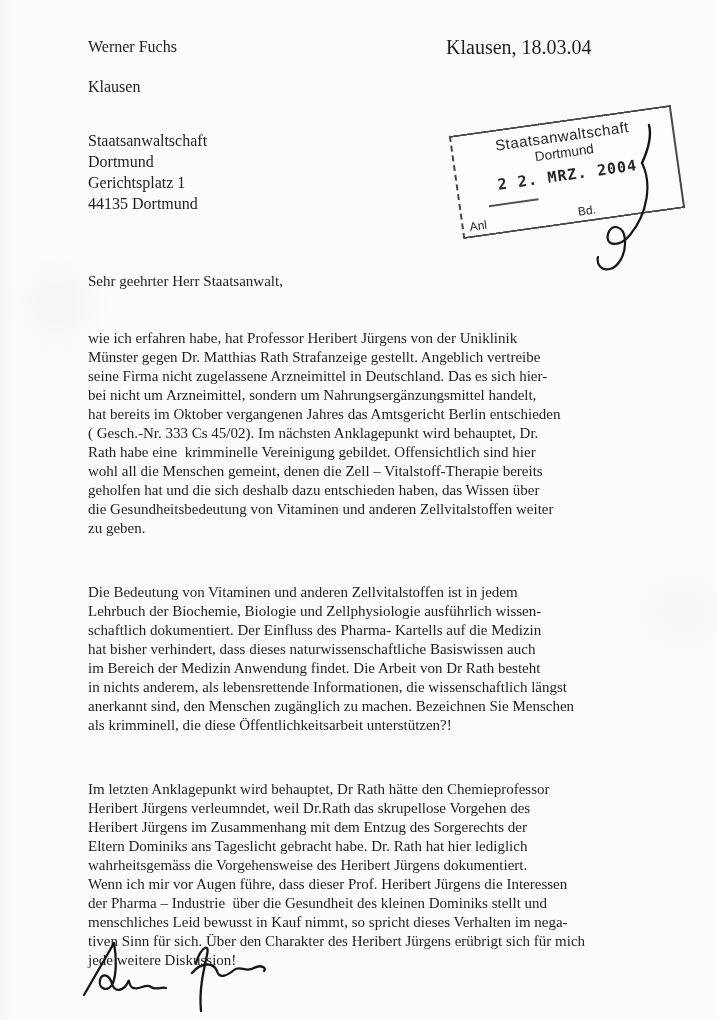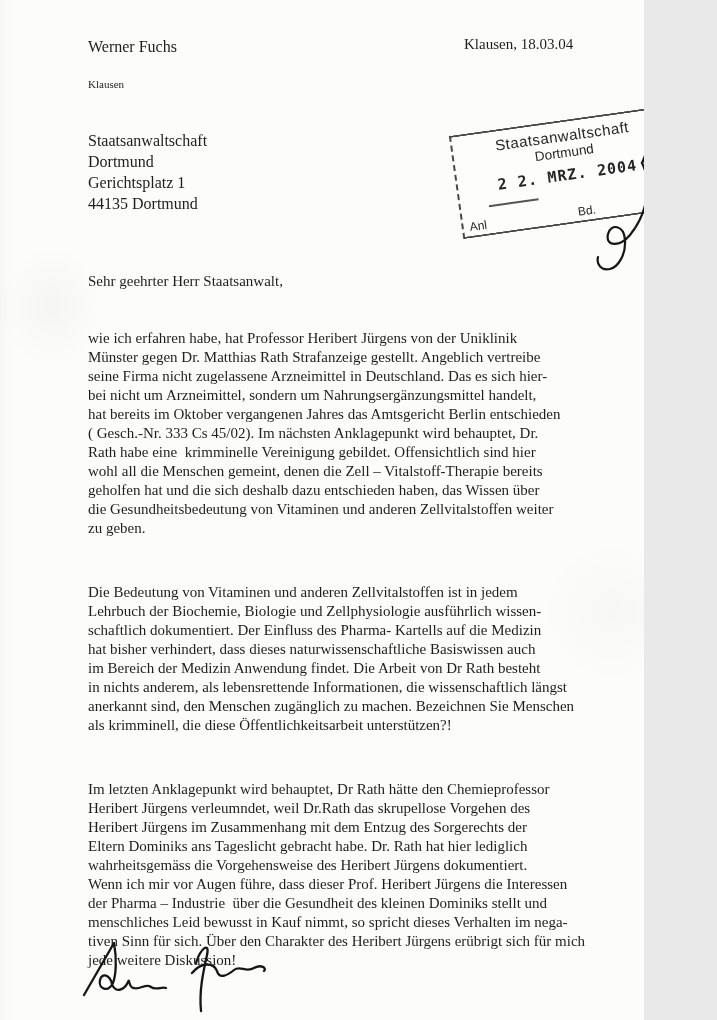--- a/index.html
+++ b/index.html
@@ -3,33 +3,33 @@
 <meta charset="utf-8">
 <style>
   html,body{margin:0;padding:0;}
   body{
     width:717px;height:1020px;
     background:#e9e9e9;
     font-family:"Liberation Serif", serif;
   }
   .page{
     position:relative;
-    width:644px;height:1020px;
+    width:717px;height:1020px;
     background-color:#fcfcfa;
     background-image:
       radial-gradient(ellipse at 8% 30%, rgba(120,120,120,0.05), transparent 6%),
       radial-gradient(ellipse at 95% 60%, rgba(120,120,120,0.04), transparent 8%),
       linear-gradient(90deg, rgba(0,0,0,0.025) 0px, transparent 14px);
     overflow:hidden;
     color:#1e1e1e;
   }
   .abs{position:absolute;}
   .sender-name{left:88px;top:38px;font-size:16px;}
-  .sender-city{left:88px;top:78px;font-size:11px;text-align:right;}
-  .dateline{left:464px;top:36px;font-size:15px;}
+  .sender-city{left:88px;top:78px;font-size:16px;text-align:right;}
+  .dateline{left:446px;top:36px;font-size:20px;}
   .recipient{
     left:88px;top:130px;font-size:16px;line-height:21px;
     white-space:pre;
   }
   .body-block{
     left:88px;top:234px;width:600px;
     font-size:15px;line-height:19px;
     white-space:pre;
   }
   .salutation{margin:0 0 0 0;}

